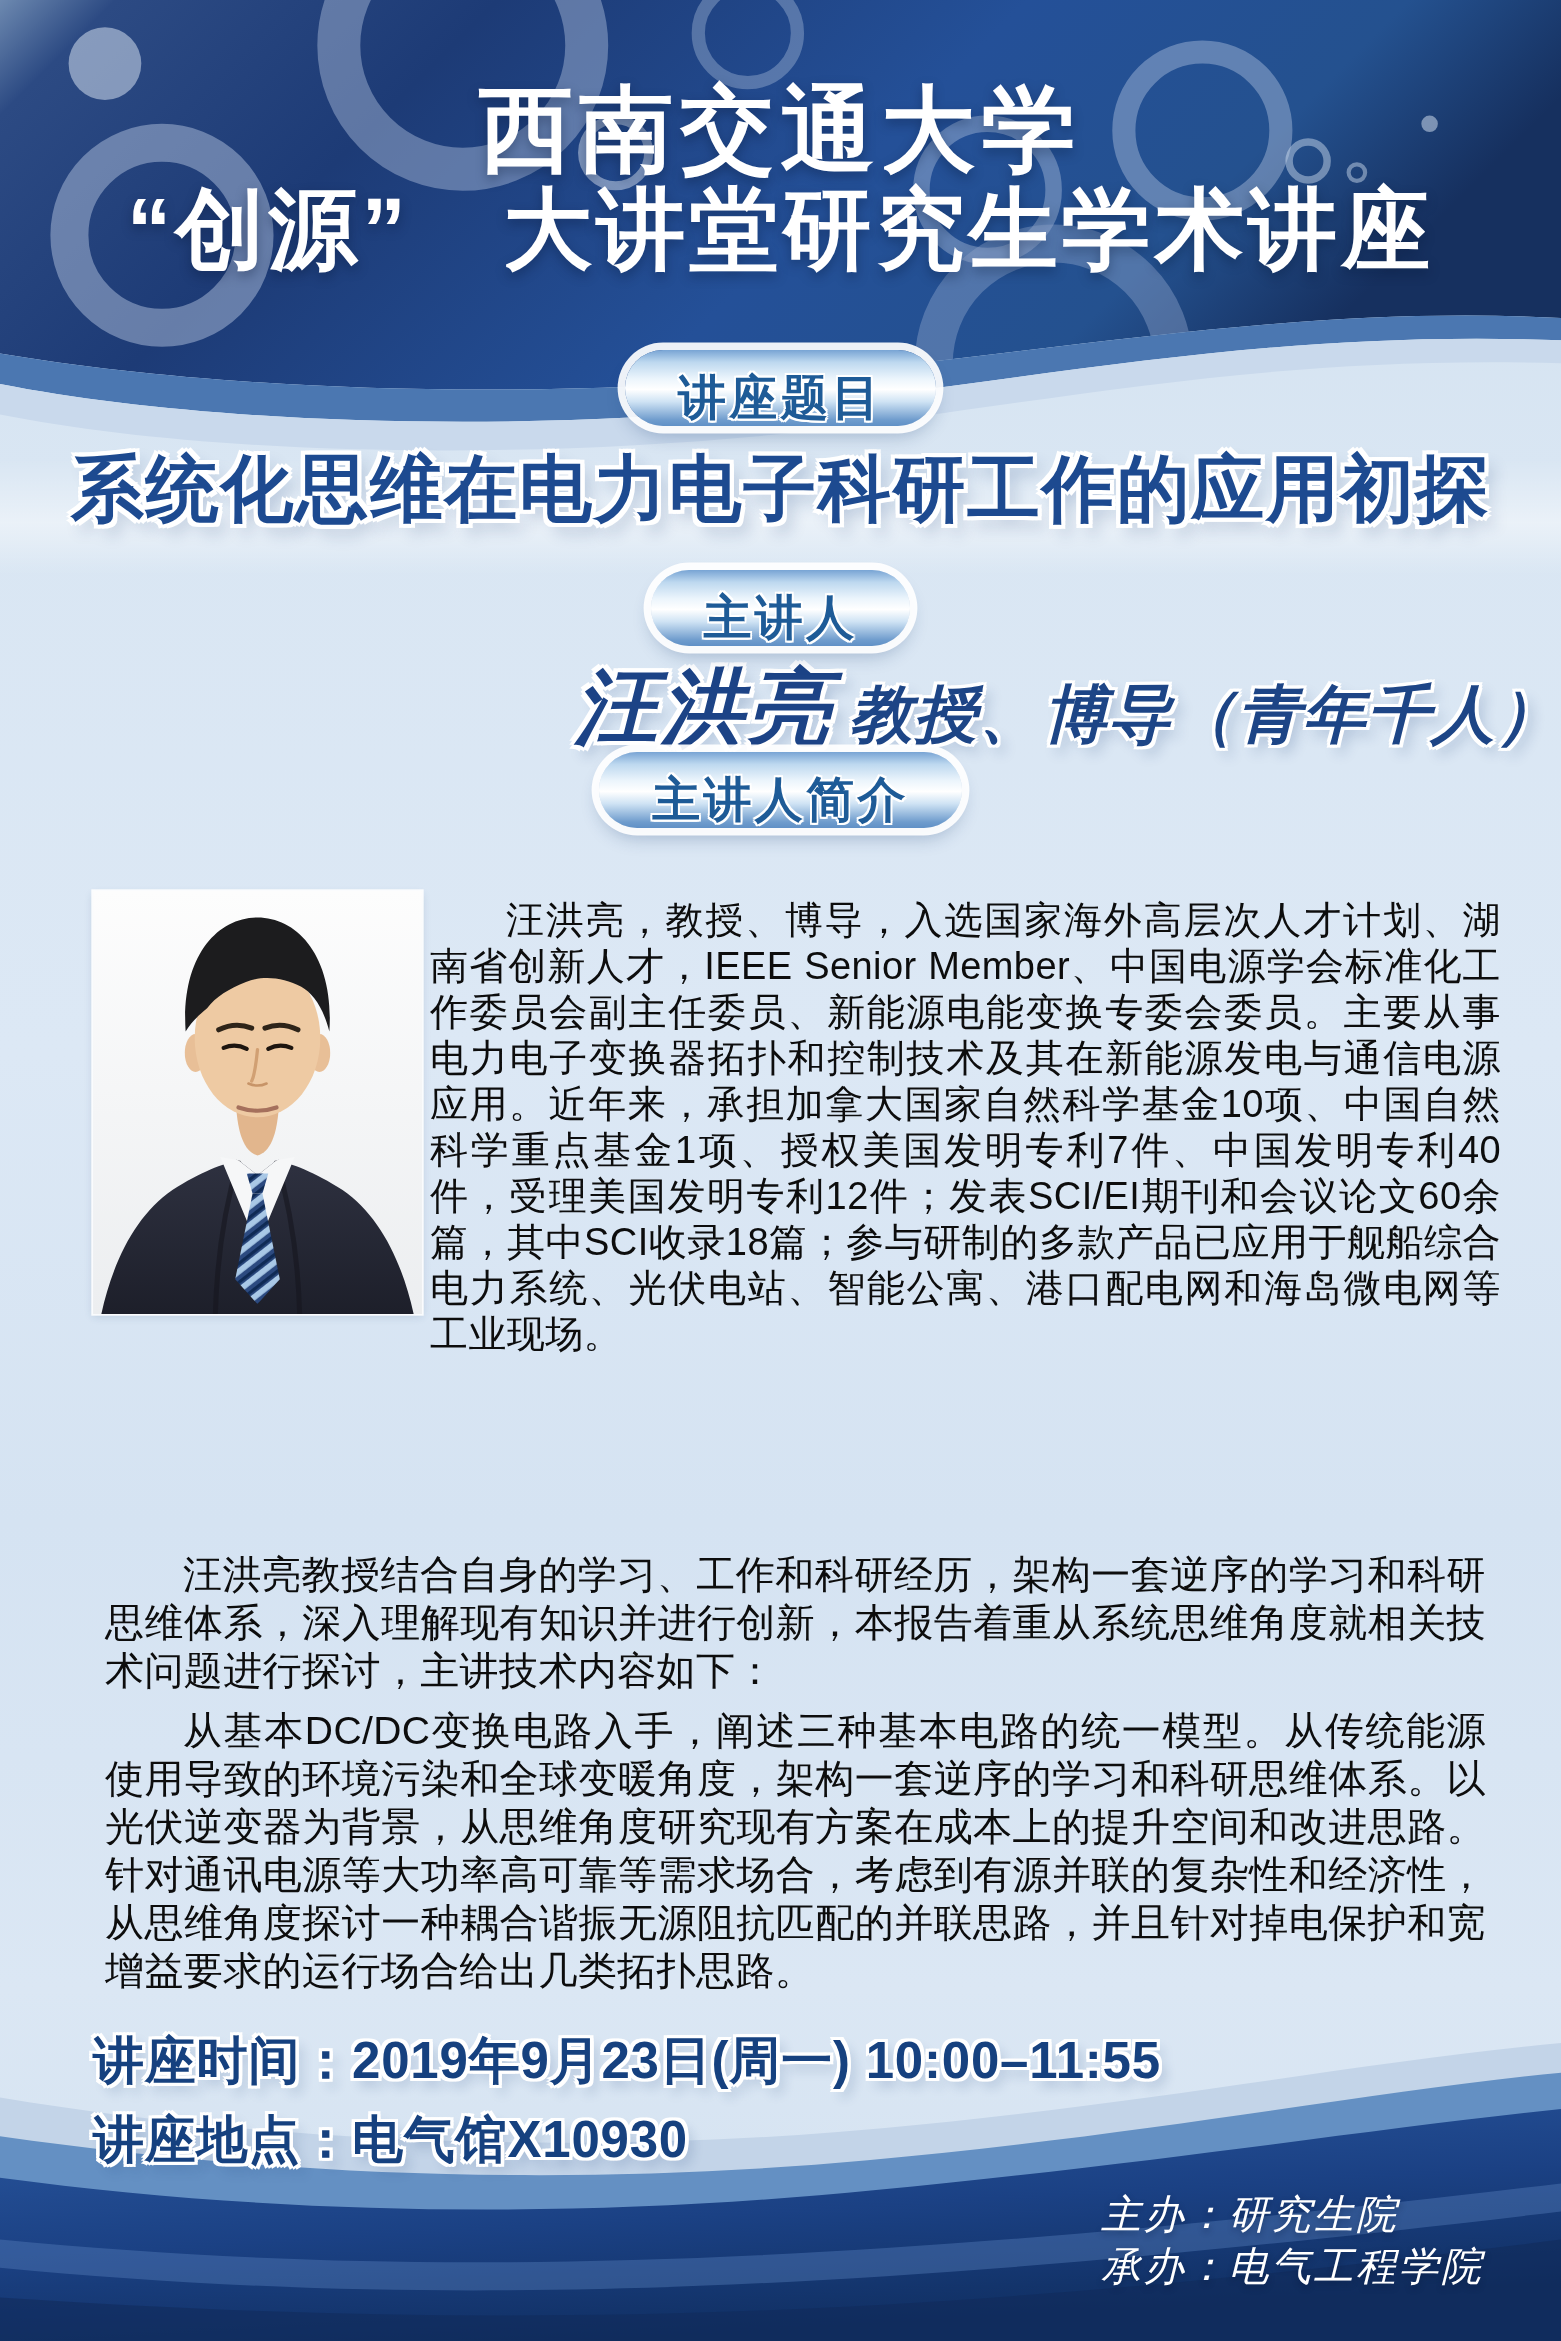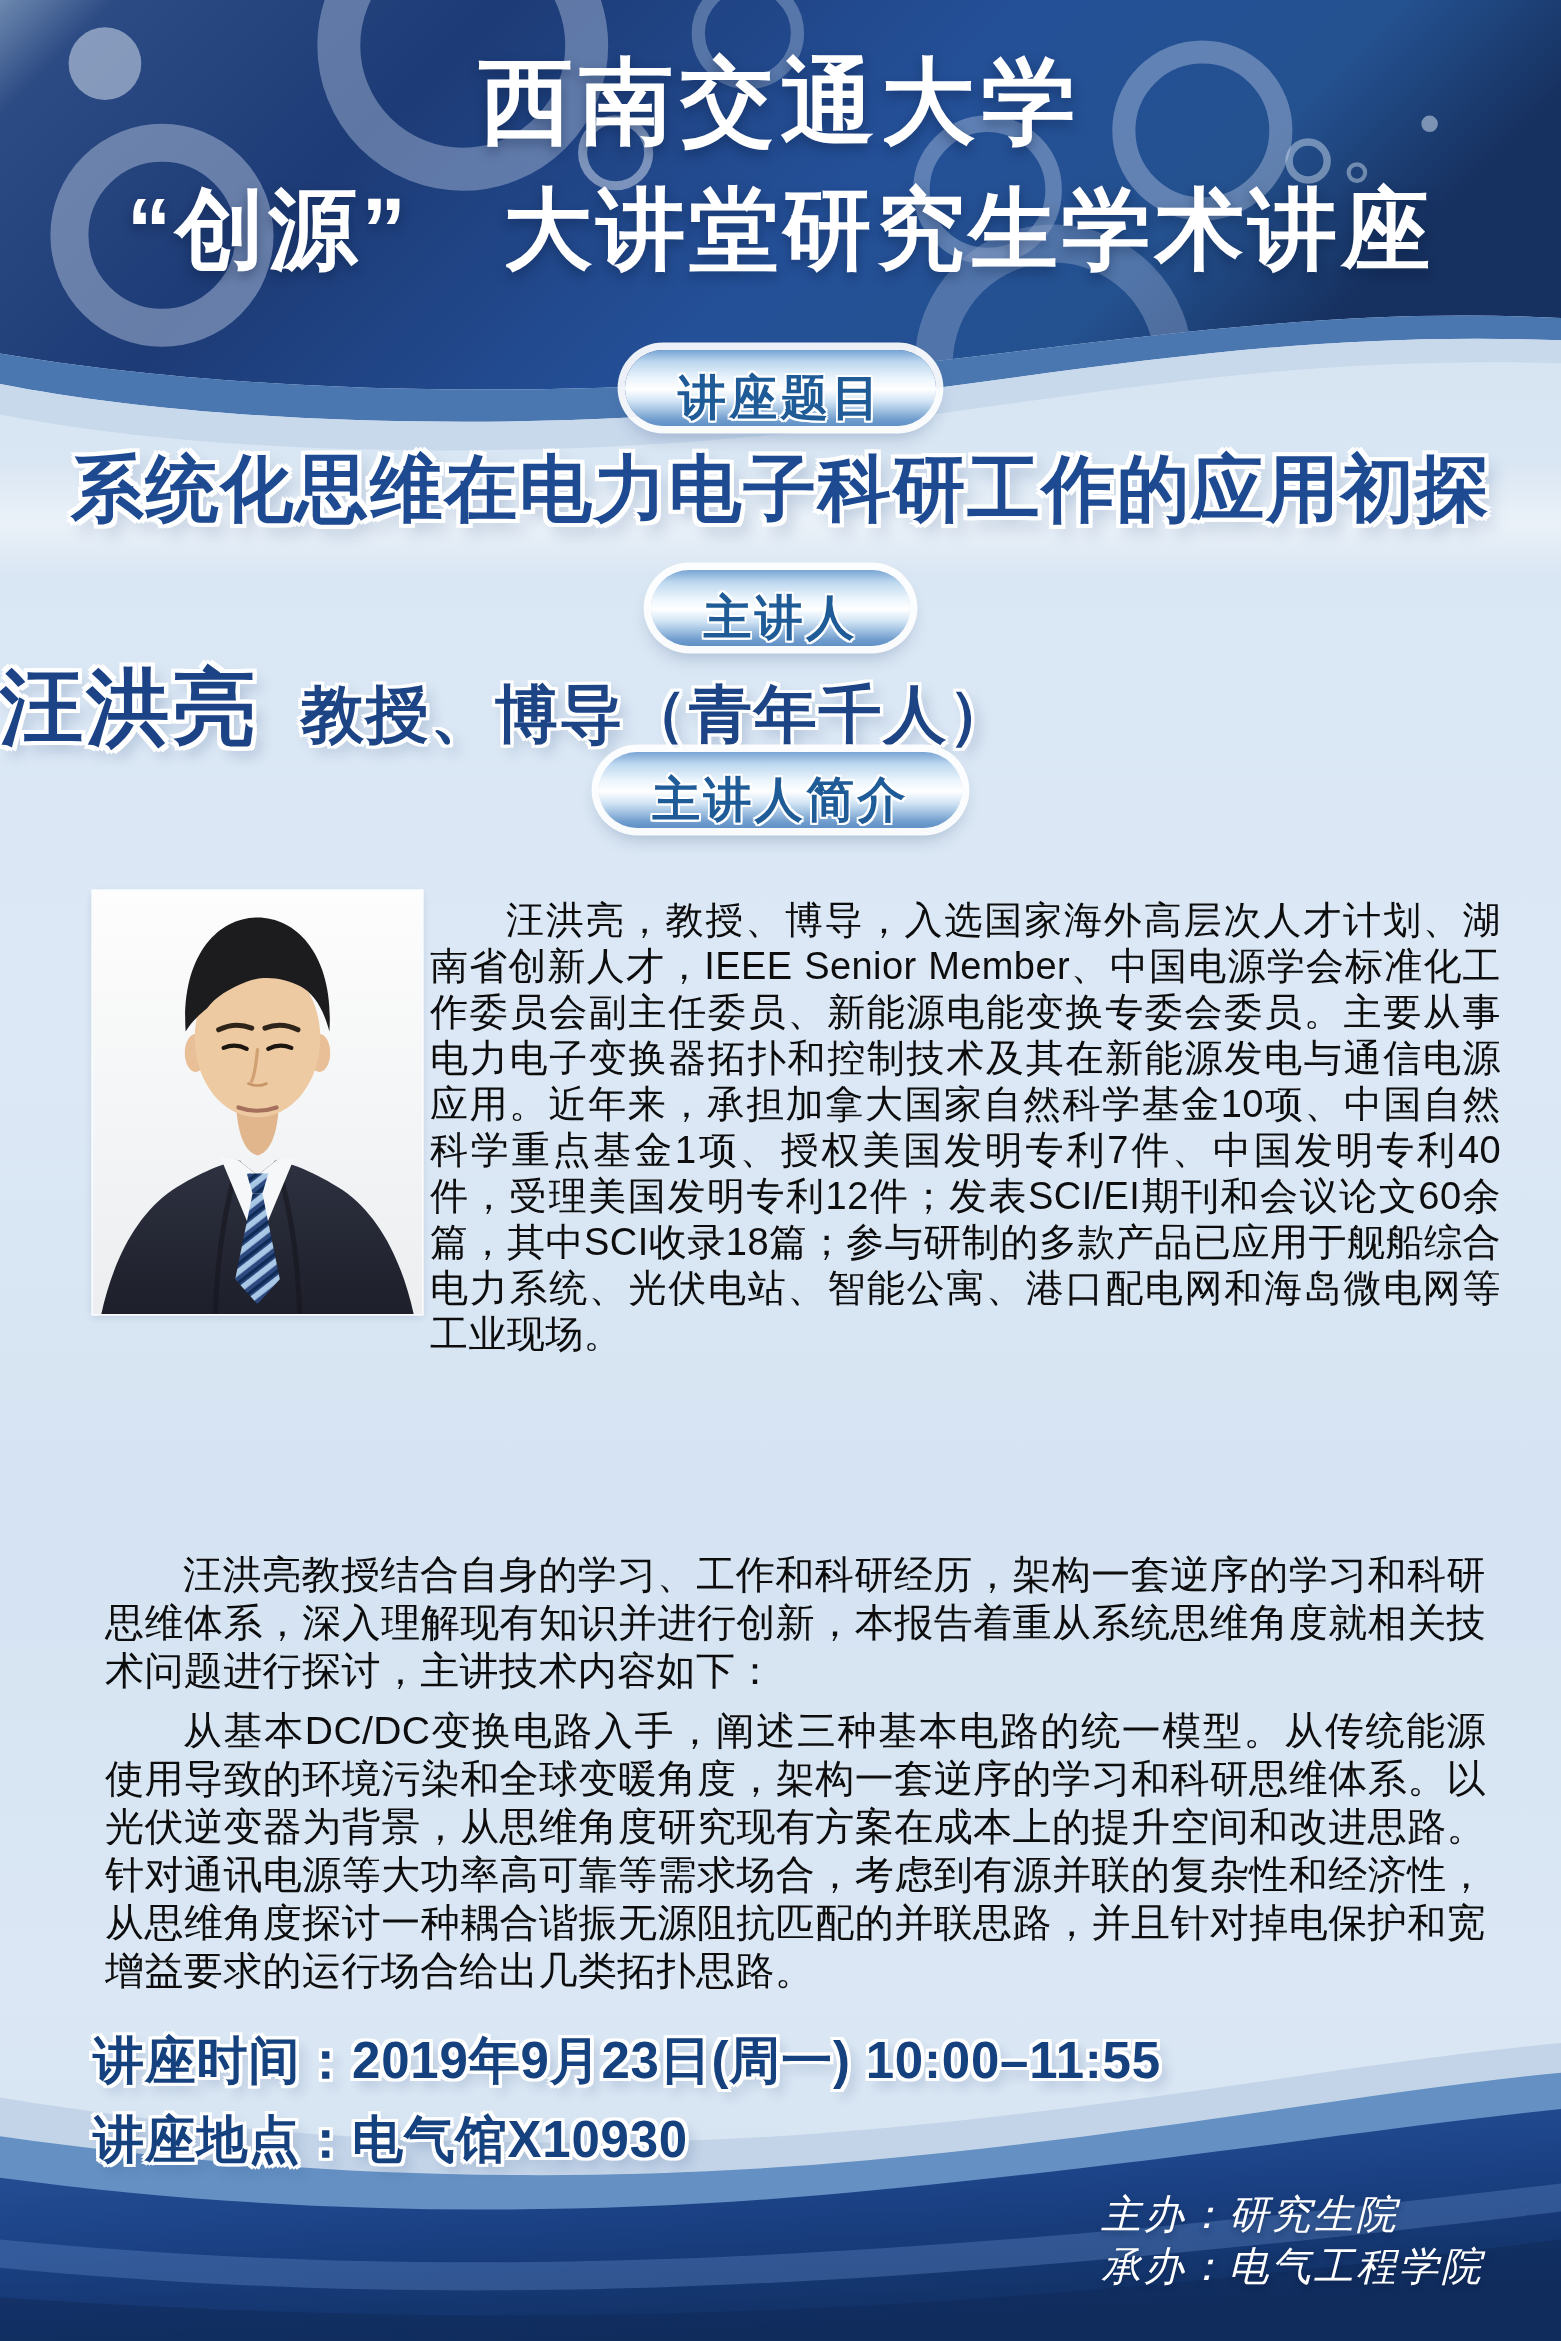--- a/index.html
+++ b/index.html
@@ -19,21 +19,21 @@
     position: absolute; z-index: 1; left: 0; top: 459px; width: 100%; height: 116px;
     background: linear-gradient(180deg, rgba(255,255,255,0) 0%, rgba(255,255,255,0.45) 55%, rgba(255,255,255,0) 100%);
     pointer-events: none;
   }
 
   .title1, .title2 {
     position: absolute; left: 0; width: 100%;
     text-align: center; color: #ffffff; font-weight: 900; z-index: 3;
     text-shadow: 0 5px 11.6px rgba(5,20,50,0.35);
   }
-  .title1 { top: 55px;  font-size: 94px; letter-spacing: 6.6px; line-height: 1; }
+  .title1 { top: 83px;  font-size: 94px; letter-spacing: 6.6px; line-height: 1; }
   .title2 { top: 185px; font-size: 89px; letter-spacing: 4.1px; line-height: 1; }
 
   .badge-row { position: absolute; left: 0; width: 100%; text-align: center; z-index: 4; }
   .badge {
     display: inline-block;
     height: 76px; line-height: 79px;
     padding: 8px 53px;
     border-radius: 40px;
     background: linear-gradient(180deg, #78a4d4 0%, #bdd8ef 16%, #ecf5fc 38%, #ffffff 52%, #cfe3f4 68%, #6f9ccd 92%, #6090c6 100%);
     box-shadow: 0 0 0 7.4px rgba(255,255,255,0.92), 0 10px 18px rgba(23,58,110,0.28);
@@ -50,21 +50,21 @@
     position: absolute; top: 451px; left: 0; width: 100%; z-index: 3;
     text-align: center; font-size: 73px; font-weight: 900; letter-spacing: 1.7px;
     color: #1d4a90; line-height: 1.05;
     text-shadow: 4.1px 0 0 #fff, -4.1px 0 0 #fff, 0 4.1px 0 #fff, 0 -4.1px 0 #fff,
                  4.1px 4.1px 0 #fff, -4.1px -4.1px 0 #fff, 4.1px -4.1px 0 #fff, -4.1px 4.1px 0 #fff,
                  8.3px 10px 15px rgba(25,60,120,0.25);
   }
 
   .speaker-row {
     position: absolute; top: 666px; left: 0; width: 100%; z-index: 3;
-    display: flex; justify-content: flex-start; align-items: baseline; gap: 42px;
+    display: flex; justify-content: flex-end; align-items: baseline; gap: 16px; font-style: italic;
   }
   .speaker-name {
     font-size: 83px; font-weight: 900; color: #1c4386; letter-spacing: 3.3px; line-height: 1;
     text-shadow: 4.1px 0 0 #fff, -4.1px 0 0 #fff, 0 4.1px 0 #fff, 0 -4.1px 0 #fff,
                  4.1px 4.1px 0 #fff, -4.1px -4.1px 0 #fff, 4.1px -4.1px 0 #fff, -4.1px 4.1px 0 #fff,
                  7.4px 9px 13.2px rgba(25,60,120,0.25);
   }
   .speaker-titles {
     font-size: 63px; font-weight: 900; color: #1d4586; letter-spacing: 1.7px; line-height: 1;
     text-shadow: 3.3px 0 0 #fff, -3.3px 0 0 #fff, 0 3.3px 0 #fff, 0 -3.3px 0 #fff,

